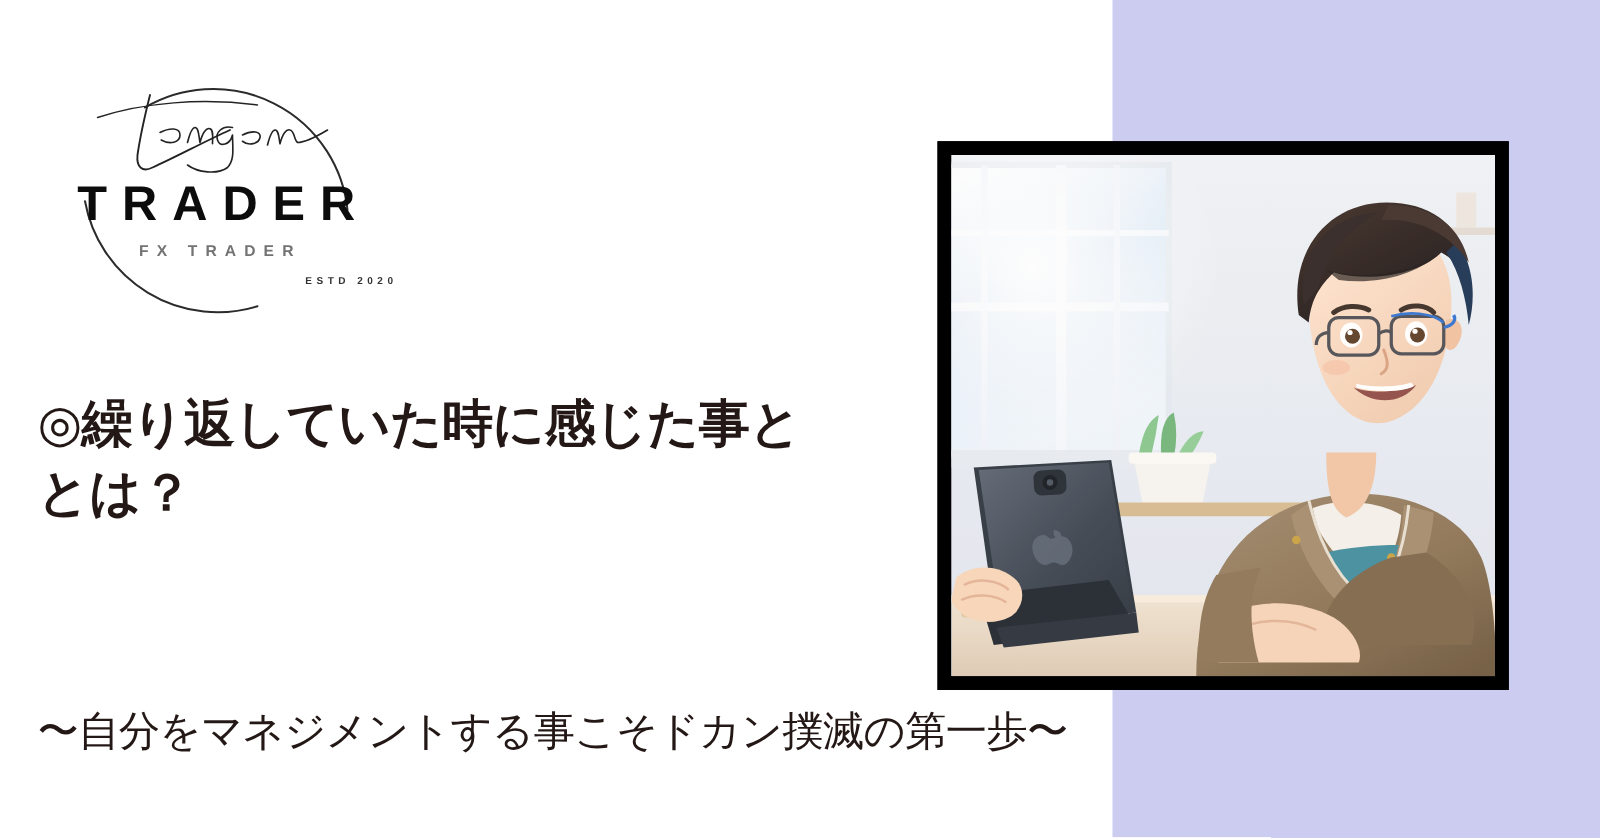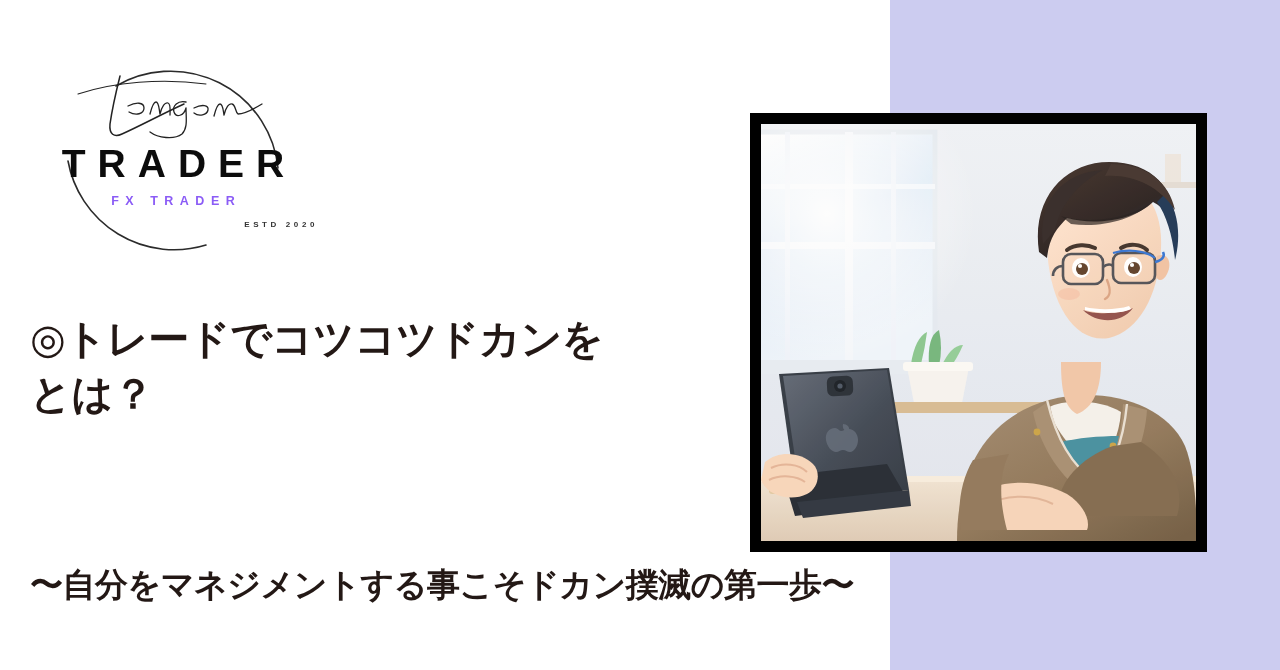--- a/index.html
+++ b/index.html
@@ -68,21 +68,21 @@
   .logo-sub {
     position: absolute;
     left: 0; top: 148px;
     width: 290px;
     text-align: center;
     font-family: "Liberation Sans", "DejaVu Sans", sans-serif;
     font-weight: 600;
     font-size: 12.5px;
     letter-spacing: 6.5px;
     text-indent: 6.5px;
-    color: #8b5cf6;
+    color: #737373;
   }
   .logo-estd {
     position: absolute;
     left: 0; top: 174px;
     width: 290px;
     text-align: right;
     font-family: "Liberation Sans", "DejaVu Sans", sans-serif;
     font-weight: 600;
     font-size: 8px;
     letter-spacing: 3.6px;
@@ -104,21 +104,21 @@
     line-height: 55px;
     color: #231815;
     white-space: nowrap;
     letter-spacing: -0.5px;
   }
   .subhead {
     position: absolute;
     left: 30px; top: 563px;
     z-index: 5;
     font-family: "DejaVu Sans", "Liberation Sans", sans-serif;
-    font-weight: 700;
+    font-weight: 400;
     font-size: 33px;
     line-height: 44px;
     color: #231815;
     white-space: nowrap;
     letter-spacing: -0.5px;
   }
 
   
   .photo-frame {
     position: absolute;
@@ -175,21 +175,21 @@
                  C170 43, 169 50, 172 52 C178 52, 186 48, 196 42" stroke-width="1.3"></path>
       </g>
     </svg>
 
     <div class="logo-wordmark">TRADER</div>
     <div class="logo-sub">FX TRADER</div>
     <div class="logo-estd">ESTD 2020</div>
   </div>
 
   <div class="headline">
-    <div class="headline-line">◎トレードでコツコツドカンを</div>
+    <div class="headline-line">◎繰り返していた時に感じた事と</div>
     <div class="headline-line">とは？</div>
   </div>
 
   <div class="subhead">〜自分をマネジメントする事こそドカン撲滅の第一歩〜</div>
 
   <div class="photo-frame">
     <div class="photo-inner">
       <svg class="illustration" viewBox="0 0 435 417" preserveAspectRatio="xMidYMid slice">
         <defs>
           <linearGradient id="wallG" x1="0" y1="0" x2="0" y2="1">

